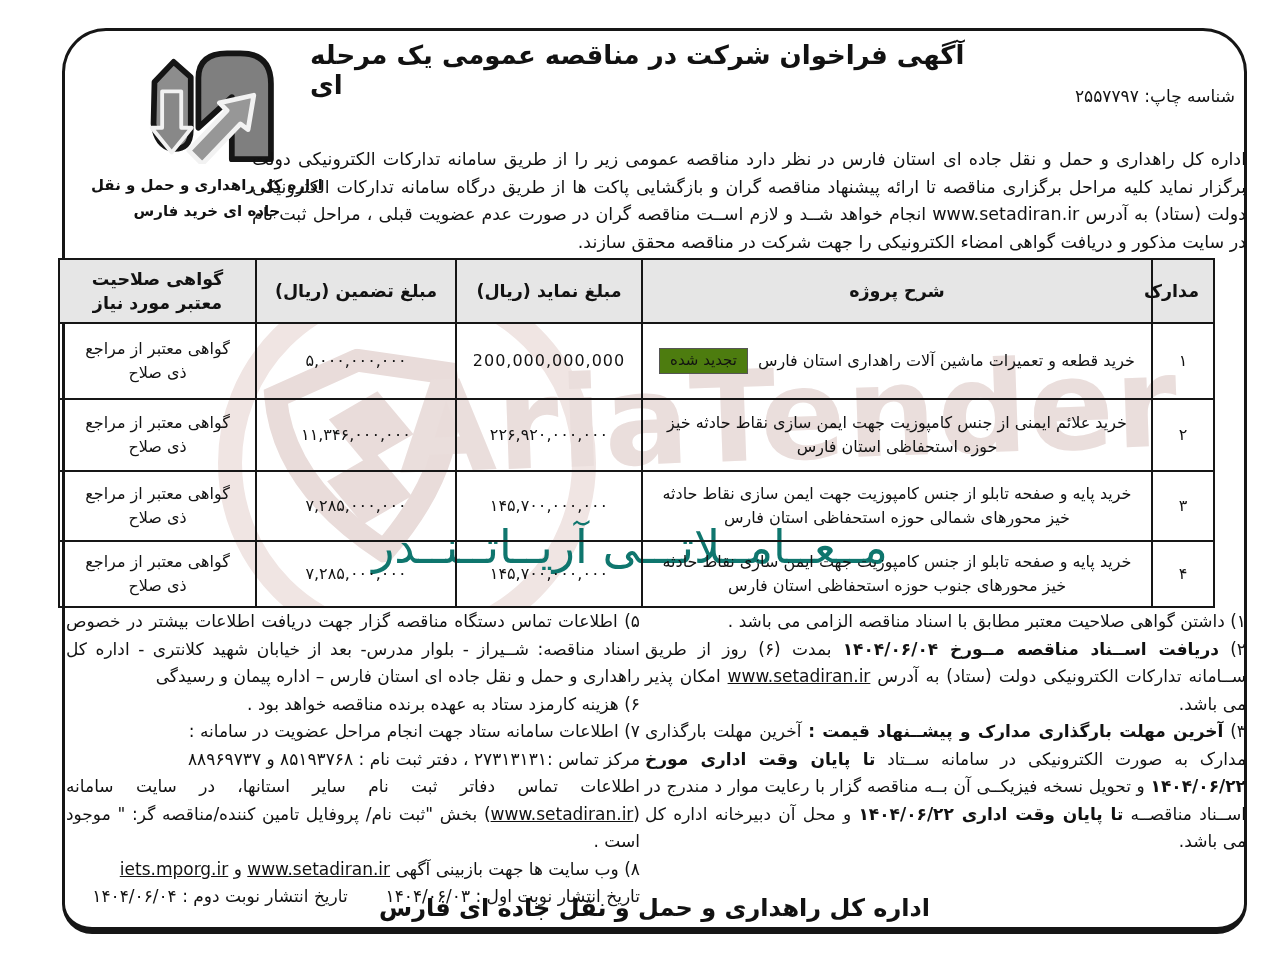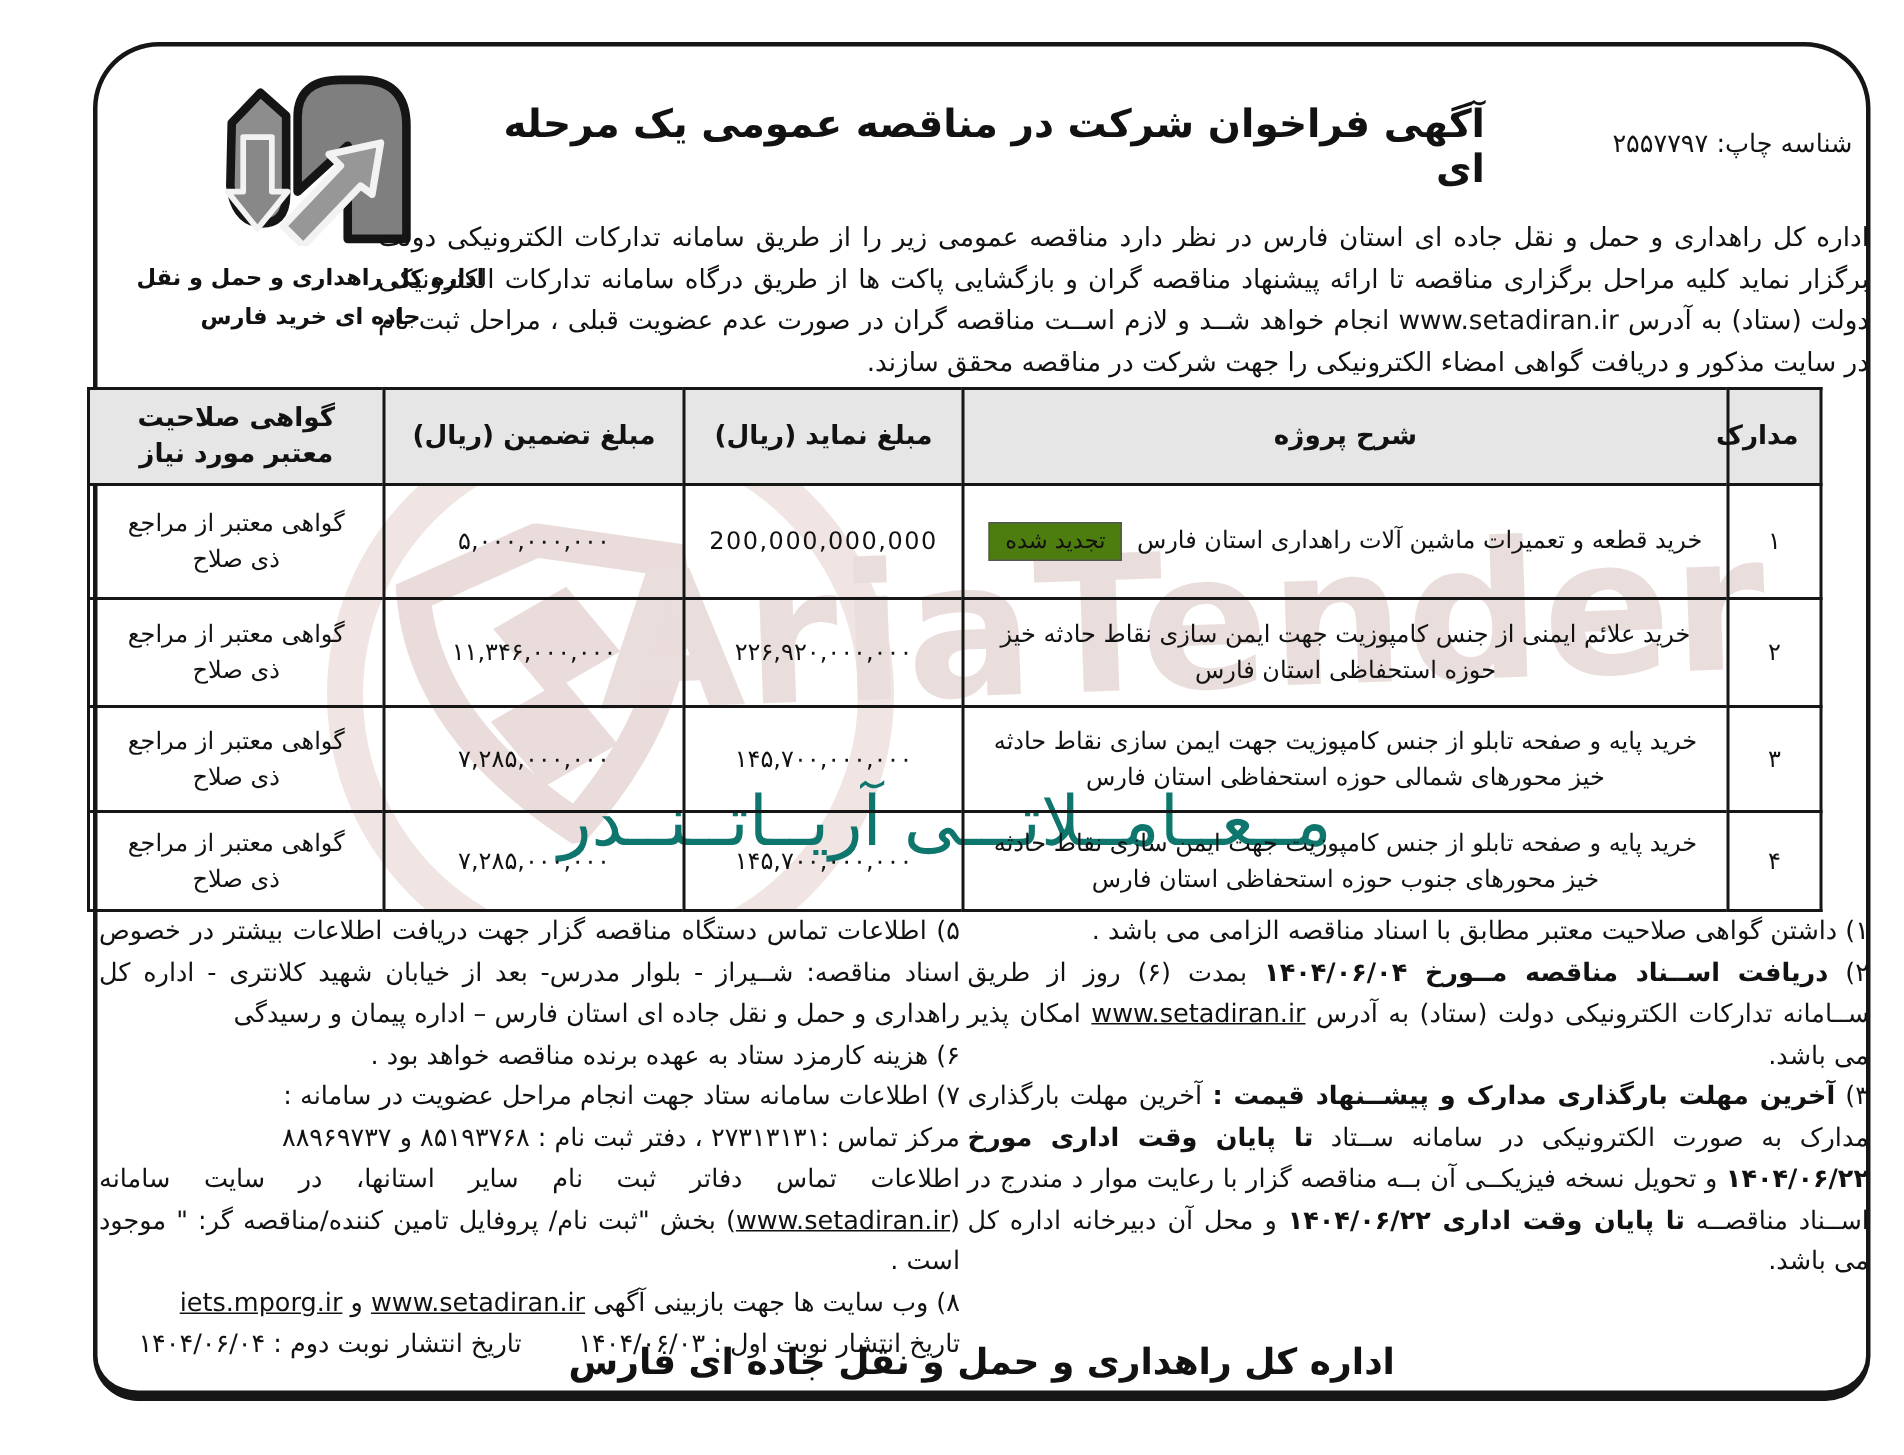--- a/index.html
+++ b/index.html
@@ -10,22 +10,22 @@
   }
   .frame{
     position:absolute;left:62px;top:28px;width:1185px;height:906px;
     box-sizing:border-box;border:3px solid #161616;border-bottom-width:7px;
     border-radius:44px 44px 30px 30px;
   }
   
   .org-block{position:absolute;left:76px;top:38px;width:262px;text-align:center;z-index:3;}
   .org-caption{margin-top:4px;font-weight:bold;font-size:15px;line-height:26px;direction:rtl;}
   .page-title{
-    position:absolute;left:310px;top:40px;width:680px;text-align:right;
-    font-weight:bold;font-size:26px;direction:rtl;z-index:3;margin-top:28px;
+    position:absolute;left:310px;top:40px;width:680px;text-align:left;
+    font-weight:bold;font-size:26px;direction:rtl;z-index:3;
   }
   .ids{position:absolute;right:34px;top:80px;text-align:right;direction:rtl;font-size:17px;line-height:32px;z-index:3;}
   .intro{
     position:absolute;left:252px;top:146px;width:994px;direction:rtl;
     text-align:justify;font-size:17.5px;line-height:27.5px;z-index:3;
   }
   
   table.tender{
     position:absolute;left:58px;top:258px;width:1155px;direction:rtl;
     border-collapse:collapse;z-index:2;table-layout:fixed;

